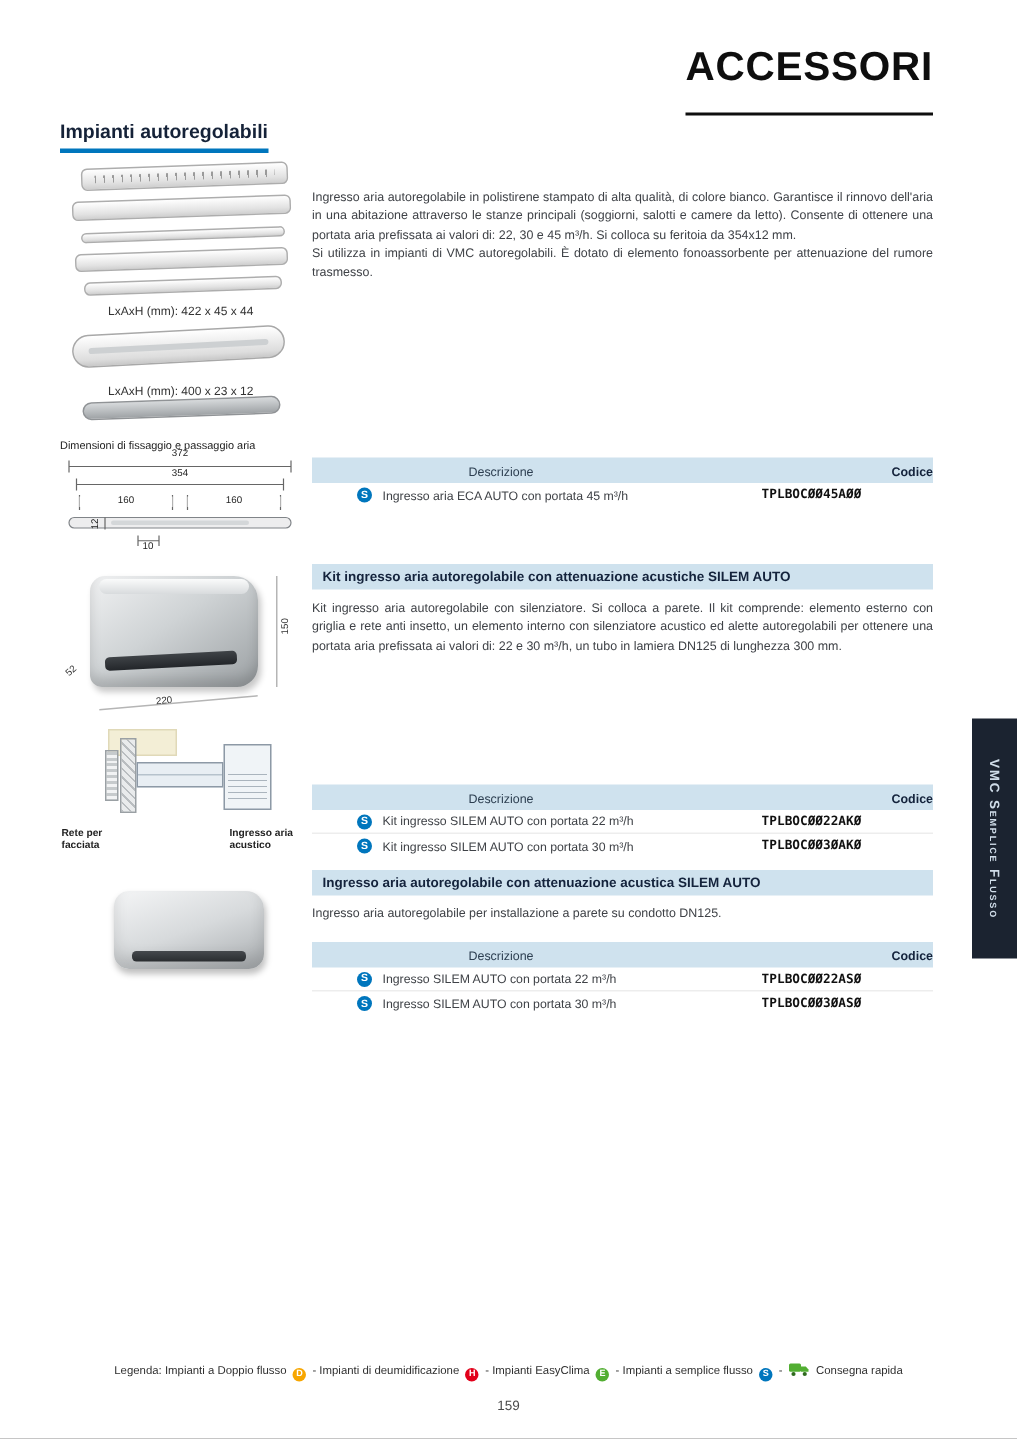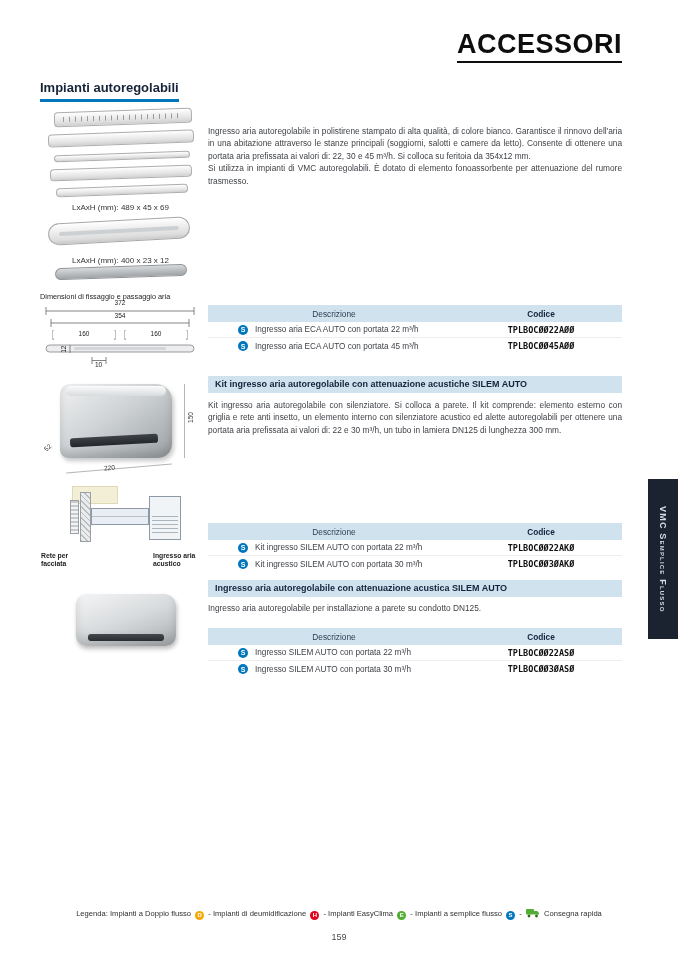--- a/index.html
+++ b/index.html
@@ -1,32 +1,32 @@
 <!DOCTYPE html>
 <html><head>
 <meta charset="utf-8">
 <style>
   *{margin:0;padding:0;box-sizing:border-box}
   html,body{background:#9a9a9a}
   .page{position:relative;width:678px;height:959px;background:#fff;font-family:"Liberation Sans",sans-serif;overflow:hidden;margin:0 auto}
 
-  .page-title{position:absolute;top:30px;right:56px;font-size:27px;font-weight:bold;letter-spacing:.5px;color:#0e0e0e;border-bottom:2px solid #0e0e0e;padding-bottom:1px;line-height:1.1}
+  .page-title{position:absolute;top:30px;right:56px;font-size:27px;font-weight:bold;letter-spacing:.5px;color:#0e0e0e;border-bottom:2px solid #0e0e0e;padding-bottom:15px;line-height:1.1}
   .section-heading{position:absolute;top:80px;left:40px;font-size:13px;font-weight:bold;color:#152238;border-bottom:3px solid #0076bd;padding-bottom:4px}
 
   
   .sec-header{position:absolute;left:208px;width:414px;height:17px;background:#cfe2ee;font-size:9px;font-weight:bold;color:#14233c;line-height:17px;padding-left:7px}
   .s1h{top:103px}.s2h{top:376px}.s3h{top:580px}
   .sec-body{position:absolute;left:208px;width:414px;font-size:8.3px;line-height:1.5;color:#3f4247;white-space:pre-line;text-align:justify}
   .s1b{top:125px}.s2b{top:399px}.s3b{top:602px;text-align:left}
 
   .ptable{position:absolute;left:208px;width:414px}
   .t1{top:305px}.t2{top:523px}.t3{top:628px}
   .t-head{display:flex;height:17px;background:#cfe2ee;align-items:center}
   .th-desc{width:252px;text-align:center;font-size:8.3px;color:#2c3e50}
-  .th-code{width:162px;text-align:center;font-size:8.3px;font-weight:bold;color:#14233c}
+  .th-code{width:162px;text-align:right;font-size:8.3px;font-weight:bold;color:#14233c}
   .t-row{display:flex;height:16px;align-items:center;border-bottom:1px solid #ededed}
   .t-row:last-child{border-bottom:none}
   .t-left{width:252px;display:flex;align-items:center}
   .s-badge{flex:0 0 auto;width:10px;height:10px;border-radius:50%;background:#0076bd;color:#fff;font-size:7px;font-weight:bold;display:flex;align-items:center;justify-content:center;margin-left:30px}
   .t-rdesc{font-size:8.2px;color:#3f4247;margin-left:7px}
   .t-rcode{width:162px;text-align:center;font-size:8.5px;font-weight:bold;font-family:"DejaVu Sans Mono",monospace;color:#101010}
 
   
   .img-eca{position:absolute;left:42px;top:108px;width:156px;height:92px}
   .img-eca .st{position:absolute;border:1px solid #adadad;border-radius:4px;background:linear-gradient(180deg,#ffffff,#e2e2e2 70%,#cfcfcf)}
@@ -106,21 +106,21 @@
   <div class="img-eca">
     <div class="st st1">
         <div class="slots"></div>
       </div>
     <div class="st st2"></div>
     <div class="st st3"></div>
     <div class="st st4"></div>
     <div class="st st5"></div>
   </div>
 
-  <div class="dim-label dl1">LxAxH (mm): 489 x 45 x 69</div>
+  <div class="dim-label dl1">LxAxH (mm): 422 x 45 x 44</div>
 
   <div class="img-pill">
     <div class="pbody"></div>
     <div class="pline"></div>
   </div>
 
   <div class="dim-label dl2">LxAxH (mm): 400 x 23 x 12</div>
   <div class="img-foam"></div>
 
   <div class="drawing-title">Dimensioni di fissaggio e passaggio aria</div>
@@ -161,27 +161,20 @@
 Si utilizza in impianti di VMC autoregolabili. È dotato di elemento fonoassorbente per attenuazione del rumore trasmesso.</div>
 
   <div class="ptable t1">
     <div class="t-head">
       <div class="th-desc">Descrizione</div>
       <div class="th-code">Codice</div>
     </div>
     <div class="t-row">
       <div class="t-left">
         <span class="s-badge">S</span>
-        <span class="t-rdesc">Ingresso aria ECA AUTO con portata 22 m³/h</span>
-      </div>
-      <div class="t-rcode">TPLBOCØØ22AØØ</div>
-    </div>
-    <div class="t-row">
-      <div class="t-left">
-        <span class="s-badge">S</span>
         <span class="t-rdesc">Ingresso aria ECA AUTO con portata 45 m³/h</span>
       </div>
       <div class="t-rcode">TPLBOCØØ45AØØ</div>
     </div>
   </div>
 
   <div class="sec-header s2h">Kit ingresso aria autoregolabile con attenuazione acustiche SILEM AUTO</div>
   <div class="sec-body s2b">Kit ingresso aria autoregolabile con silenziatore. Si colloca a parete. Il kit comprende: elemento esterno con griglia e rete anti insetto, un elemento interno con silenziatore acustico ed alette autoregolabili per ottenere una portata aria prefissata ai valori di: 22 e 30 m³/h, un tubo in lamiera DN125 di lunghezza 300 mm.</div>
 
   <div class="img-kit">

